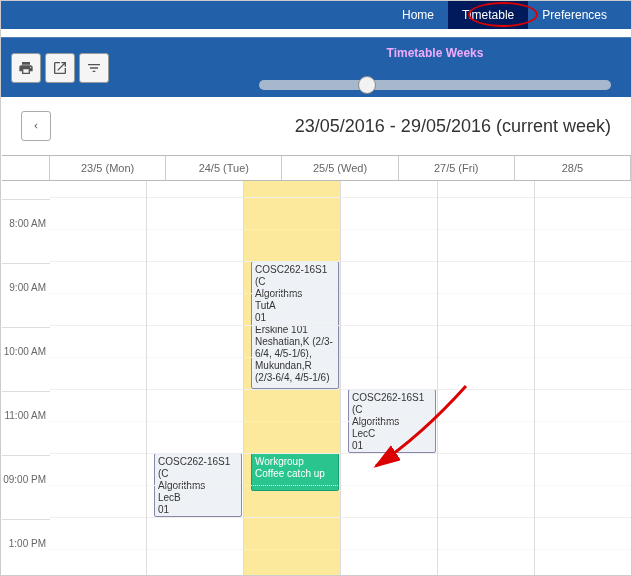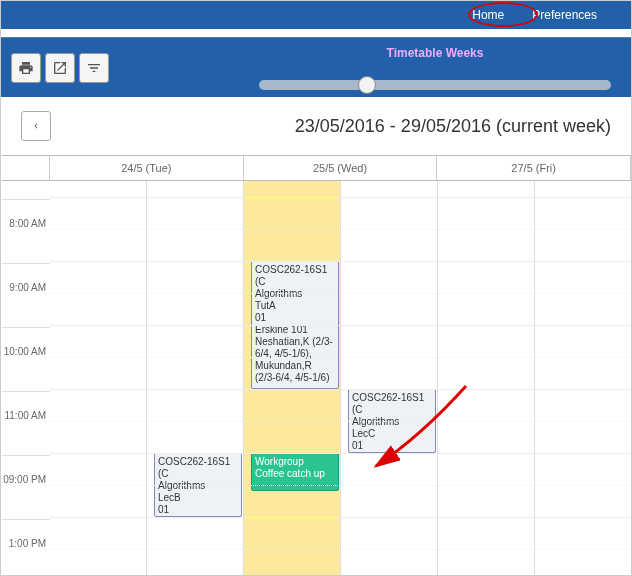--- a/index.html
+++ b/index.html
@@ -1,18 +1,18 @@
 <!DOCTYPE html>
 <html><head>
 <meta charset="utf-8">
 <style>
   * { box-sizing: border-box; margin: 0; padding: 0; }
   body { font-family: Arial, sans-serif; background: #fff; width: 632px; height: 576px; overflow: hidden; position: relative; border: 1px solid #ccc; }
   
-  .top-nav { background: #2260a9; height: 28px; display: flex; justify-content: flex-end; align-items: stretch; padding-right: 20px; }
+  .top-nav { background: #2260a9; height: 28px; display: flex; justify-content: flex-end; align-items: stretch; padding-right: 10px; }
   .top-nav-item { color: #fff; font-size: 12px; padding: 0 14px; display: flex; align-items: center; cursor: pointer; }
   .top-nav-item.active { background: #001a5c; }
   
   .toolbar-row { background: #2260a9; height: 60px; display: flex; align-items: center; padding: 0 10px; margin-top: 8px; border-top: 1px solid rgba(255,255,255,0.2); }
   .toolbar-buttons { display: flex; gap: 4px; }
   .tb-btn { width: 30px; height: 30px; background: #f5f5f5; border: 1px solid #999; border-radius: 3px; display: flex; align-items: center; justify-content: center; cursor: pointer; }
   .tb-btn svg { width: 16px; height: 16px; fill: #555; }
   
   .slider-wrap { flex: 1; margin-left: 140px; text-align: center; }
   .slider-label { color: #f0abfc; font-size: 12px; font-weight: bold; margin-bottom: 20px; display: block; }
@@ -44,20 +44,21 @@
   .event.green { background: #2ac58f; border: 1px solid #189d70; color: #fff; }
   
   .red-circle { position: absolute; top: 1px; left: 467px; width: 70px; height: 25px; border: 2px solid #d00; border-radius: 50%; pointer-events: none; }
   .red-arrow { position: absolute; pointer-events: none; }
 </style>
 </head>
 <body>
 
 <div class="top-nav">
   <div class="top-nav-item">Home</div>
+  <div class="top-nav-item active">Timetable</div>
   <div class="top-nav-item">Preferences</div>
 </div>
 
 <div class="toolbar-row">
   <div class="toolbar-buttons">
     <div class="tb-btn">
       <svg viewBox="0 0 24 24">
           <path d="M19 8H5c-1.66 0-3 1.34-3 3v6h4v4h12v-4h4v-6c0-1.66-1.34-3-3-3M16 19H8v-5h8v5M19 12c-.55 0-1-.45-1-1s.45-1 1-1 1 .45 1 1-.45 1-1 1M18 3H6v4h12V3z"></path>
         </svg>
     </div>
@@ -85,23 +86,25 @@
     <svg viewBox="0 0 24 24">
         <path d="M15.41 7.41 14 6l-6 6 6 6 1.41-1.41L10.83 12z"></path>
       </svg>
   </div>
   <div class="date-title">23/05/2016 - 29/05/2016 (current week)</div>
 </div>
 
 <div class="grid">
   <div class="grid-header">
     <div class="time-col-head"></div>
+    <div class="day-head">23/5 (Mon)</div>
     <div class="day-head">24/5 (Tue)</div>
     <div class="day-head">25/5 (Wed)</div>
     <div class="day-head">27/5 (Fri)</div>
+    <div class="day-head">28/5</div>
   </div>
 
   <div class="grid-body">
     <div class="time-col">
       <div class="time-slot" style="height:16px;border:none"></div>
       <div class="time-slot">8:00 AM</div>
       <div class="time-slot">9:00 AM</div>
       <div class="time-slot">10:00 AM</div>
       <div class="time-slot">11:00 AM</div>
       <div class="time-slot">09:00 PM</div>

